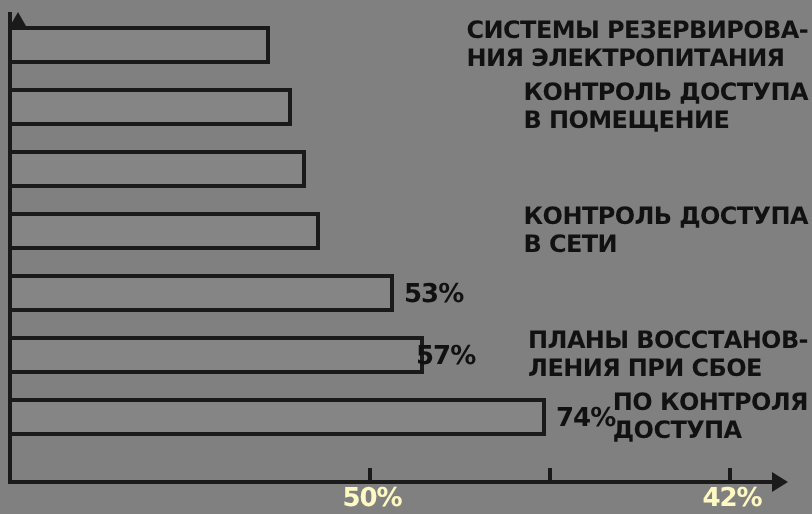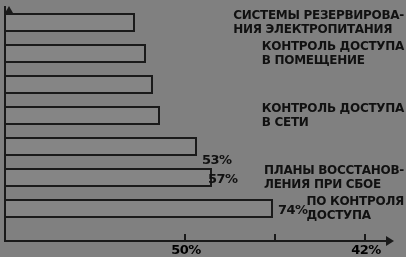--- a/index.html
+++ b/index.html
@@ -17,21 +17,21 @@
   .axis-v-arrow{position:absolute;left:1px;top:0px;width:0;height:0;
     border-left:4px solid transparent;border-right:4px solid transparent;
     border-bottom:7px solid #1a1a1a;}
   .axis-h{position:absolute;left:4px;top:240px;width:384px;height:2px;background:#1a1a1a;}
   .axis-h-arrow{position:absolute;left:386px;top:236px;width:0;height:0;
     border-top:5px solid transparent;border-bottom:5px solid transparent;
     border-left:8px solid #1a1a1a;}
 
   .tick{position:absolute;top:234px;width:2px;height:7px;background:#1a1a1a;}
   .tick-label{position:absolute;top:242px;font-size:13px;font-weight:bold;
-    color:#000000;letter-spacing:-0.5px;transform:translateX(-50%);white-space:nowrap;}
+    color:#fef9c3;letter-spacing:-0.5px;transform:translateX(-50%);white-space:nowrap;}
 
   
   .bar{position:absolute;left:4px;height:19px;
     background:#858585;border:2px solid #1a1a1a;box-sizing:border-box;}
   .bar-value{position:absolute;font-size:13px;font-weight:bold;color:#111;
     letter-spacing:-0.5px;white-space:nowrap;}
 
   
   .cat-label{position:absolute;right:2px;text-align:left;
     font-size:12px;font-weight:bold;color:#111;
@@ -56,21 +56,21 @@
   <div class="tick-label" style="left:366px">42%</div>
 
   <div class="bar" style="top:13px;width:131px"></div>
   <div class="bar" style="top:44px;width:142px"></div>
   <div class="bar" style="top:75px;width:149px"></div>
   <div class="bar" style="top:106px;width:156px"></div>
   <div class="bar" style="top:137px;width:193px"></div>
   <div class="bar" style="top:168px;width:208px"></div>
   <div class="bar" style="top:199px;width:269px"></div>
 
-  <div class="bar-value" style="left:202px;top:152px">53%</div>
+  <div class="bar-value" style="left:202px;top:140px">53%</div>
   <div class="bar-value" style="left:208px;top:171px">57%</div>
   <div class="bar-value" style="left:278px;top:202px">74%</div>
 
   <div class="cat-label" style="top:9px">СИСТЕМЫ РЕЗЕРВИРОВА-
 НИЯ ЭЛЕКТРОПИТАНИЯ</div>
   <div class="cat-label" style="top:40px">КОНТРОЛЬ ДОСТУПА
 В ПОМЕЩЕНИЕ</div>
   <div class="cat-label" style="top:102px">КОНТРОЛЬ ДОСТУПА
 В СЕТИ</div>
   <div class="cat-label" style="top:164px">ПЛАНЫ ВОССТАНОВ-

